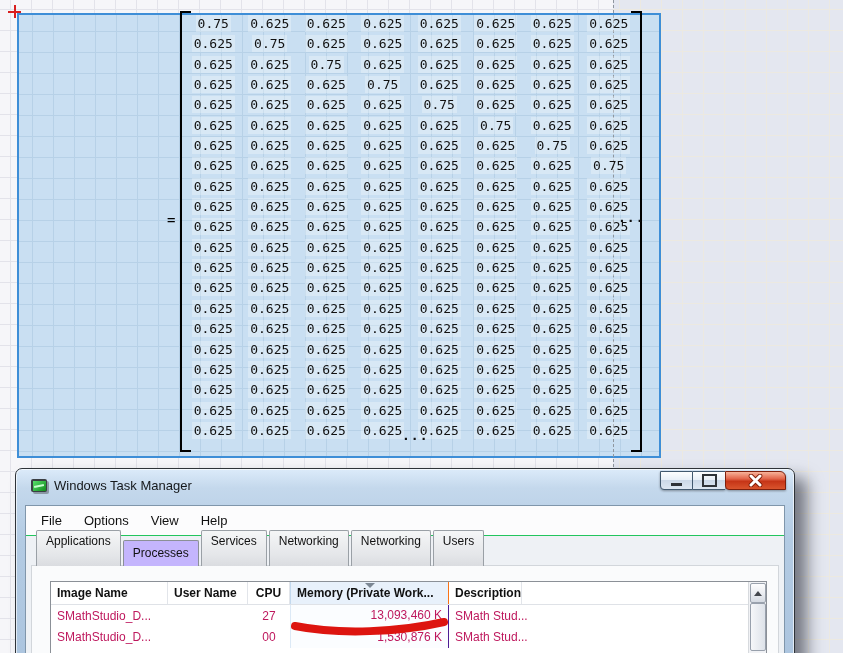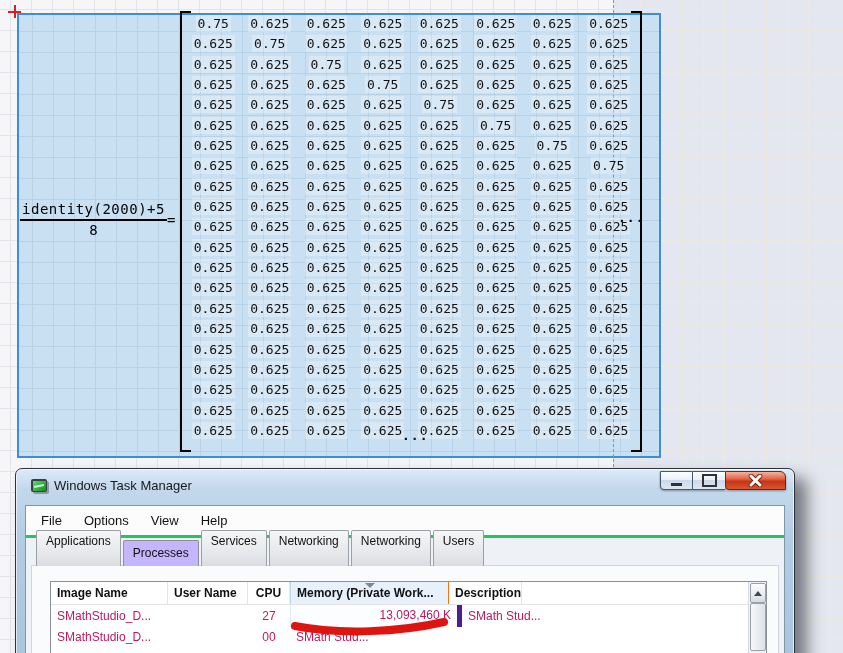--- a/index.html
+++ b/index.html
@@ -74,21 +74,21 @@
     background:linear-gradient(180deg,#fdfeff 0%,#e9f0f8 45%,#ccd9e8 50%,#dde7f2 100%);}
   .cbtn.close{width:61px;border-radius:0 6px 0 4px;border-color:#7e1f0c;
     background:linear-gradient(180deg,#f7b39a 0%,#e2654a 40%,#cc3а18 50%,#c63517 55%,#d9542d 100%);
     background:linear-gradient(180deg,#f7b39a 0%,#e2654a 40%,#c63517 55%,#d9542d 100%);}
   .glyph-min{width:11px;height:3px;background:#2f3338;margin-top:8px;}
   .glyph-max{width:11px;height:9px;border:2px solid #2f3338;background:transparent;}
 
   .tm-client{position:absolute;left:9px;right:9px;top:36px;bottom:0;
     background:#eef1f5;border:1px solid #8096ab;border-bottom:none;}
   .tm-menubar{position:absolute;left:0;right:0;top:0;height:29px;background:#fcfcfd;
-    border-bottom:3px solid #22c55e;display:flex;align-items:center;padding-left:4px;}
+    border-bottom:1px solid #22c55e;display:flex;align-items:center;padding-left:4px;}
   .menu-item{font-size:13px;color:#111;padding:4px 11px;}
 
   .tab-strip{position:absolute;left:10px;top:34px;height:26px;display:flex;align-items:flex-end;z-index:2;}
   .tab{box-sizing:border-box;height:36px;line-height:21px;padding:0 9px;font-size:12px;color:#111;
     background:linear-gradient(180deg,#f5f6f7,#e4e6e9 70%,#dadce0);
     border:1px solid #9aa0a6;border-bottom:none;border-radius:2px 2px 0 0;margin-right:2px;}
   .tab.active{height:26px;line-height:24px;background:#c4b5fd;border-color:#8b9097;
     position:relative;z-index:3;}
   .tab-page{position:absolute;left:5px;right:5px;top:59px;bottom:0;background:#fafbfc;
     border:1px solid #d2d6db;}
@@ -106,22 +106,22 @@
   .hcell.c-desc{width:73px;}
   .hcell.c-fill{flex:1;border-right:none;}
   .sort-arrow{position:absolute;left:50%;top:1px;margin-left:-5px;width:0;height:0;
     border-left:5px solid transparent;border-right:5px solid transparent;border-top:5px solid #7b8794;}
   .pbody{position:absolute;left:0;top:23px;right:17px;bottom:0;}
   .prow{display:flex;height:21.5px;align-items:center;}
   .bcell{box-sizing:border-box;font-size:12px;color:#be185d;padding:0 6px;white-space:nowrap;overflow:hidden;}
   .bcell.c-img{width:117px;}
   .bcell.c-user{width:80px;}
   .bcell.c-cpu{width:42px;text-align:center;}
-  .bcell.c-mem{width:172px;text-align:right;background:#fbfdff;
-    border-left:1px solid #dce9f6;border-right:5px solid #4c1d95;align-self:stretch;line-height:21.5px;}
+  .bcell.c-mem{width:159px;text-align:right;background:#fbfdff;
+    border-left:1px solid #dce9f6;border-right:1px solid #4c1d95;align-self:stretch;line-height:21.5px;}
   .bcell.c-desc{width:87px;}
   .pscroll{position:absolute;right:0;top:0;width:17px;bottom:0;background:#f1f2f5;
     border-left:1px solid #d7dade;}
   .scroll-up{position:absolute;left:1px;top:1px;width:14px;height:18px;
     background:linear-gradient(180deg,#fdfdfe,#e7eaef 60%,#d5dae2);
     border:1px solid #9aa2ad;border-radius:2px;display:flex;align-items:center;justify-content:center;}
   .scroll-up:after{content:"";width:0;height:0;border-left:4px solid transparent;
     border-right:4px solid transparent;border-bottom:5px solid #43474d;}
   .scroll-thumb{position:absolute;left:1px;top:21px;width:14px;height:46px;
     background:linear-gradient(90deg,#f6f7f9,#dde2e9);border:1px solid #98a0ac;border-radius:2px;}
@@ -132,25 +132,20 @@
 <body>
 
 <div class="page">
 
   <div class="ws-left"></div>
   <div class="ws-right"></div>
   <div class="page-break"></div>
   <div class="selection"></div>
   <div class="red-cross"></div>
 
-  <div class="expr">
-    <span class="num">identity(2000)+5</span>
-    <span class="bar"></span>
-    <span class="den">8</span>
-  </div>
   <div class="expr-eq">=</div>
 
   <div class="matrix">
     <div class="bracket l"></div>
     <div class="bracket r"></div>
     <div class="mvals">
         <div class="mrow">
           <span class="mcell"><i>0.75</i></span>
           <span class="mcell"><i>0.625</i></span>
           <span class="mcell"><i>0.625</i></span>
@@ -430,20 +425,21 @@
                 <div class="bcell c-img">SMathStudio_D...</div>
                 <div class="bcell c-user"></div>
                 <div class="bcell c-cpu">27</div>
                 <div class="bcell c-mem">13,093,460 K</div>
                 <div class="bcell c-desc">SMath Stud...</div>
               </div>
               <div class="prow">
                 <div class="bcell c-img">SMathStudio_D...</div>
                 <div class="bcell c-user"></div>
                 <div class="bcell c-cpu">00</div>
+                <div class="bcell c-mem">1,530,876 K</div>
                 <div class="bcell c-desc">SMath Stud...</div>
               </div>
             </div>
           <div class="pscroll">
             <div class="scroll-up"></div>
             <div class="scroll-thumb"></div>
           </div>
         </div>
       </div>
     </div>

